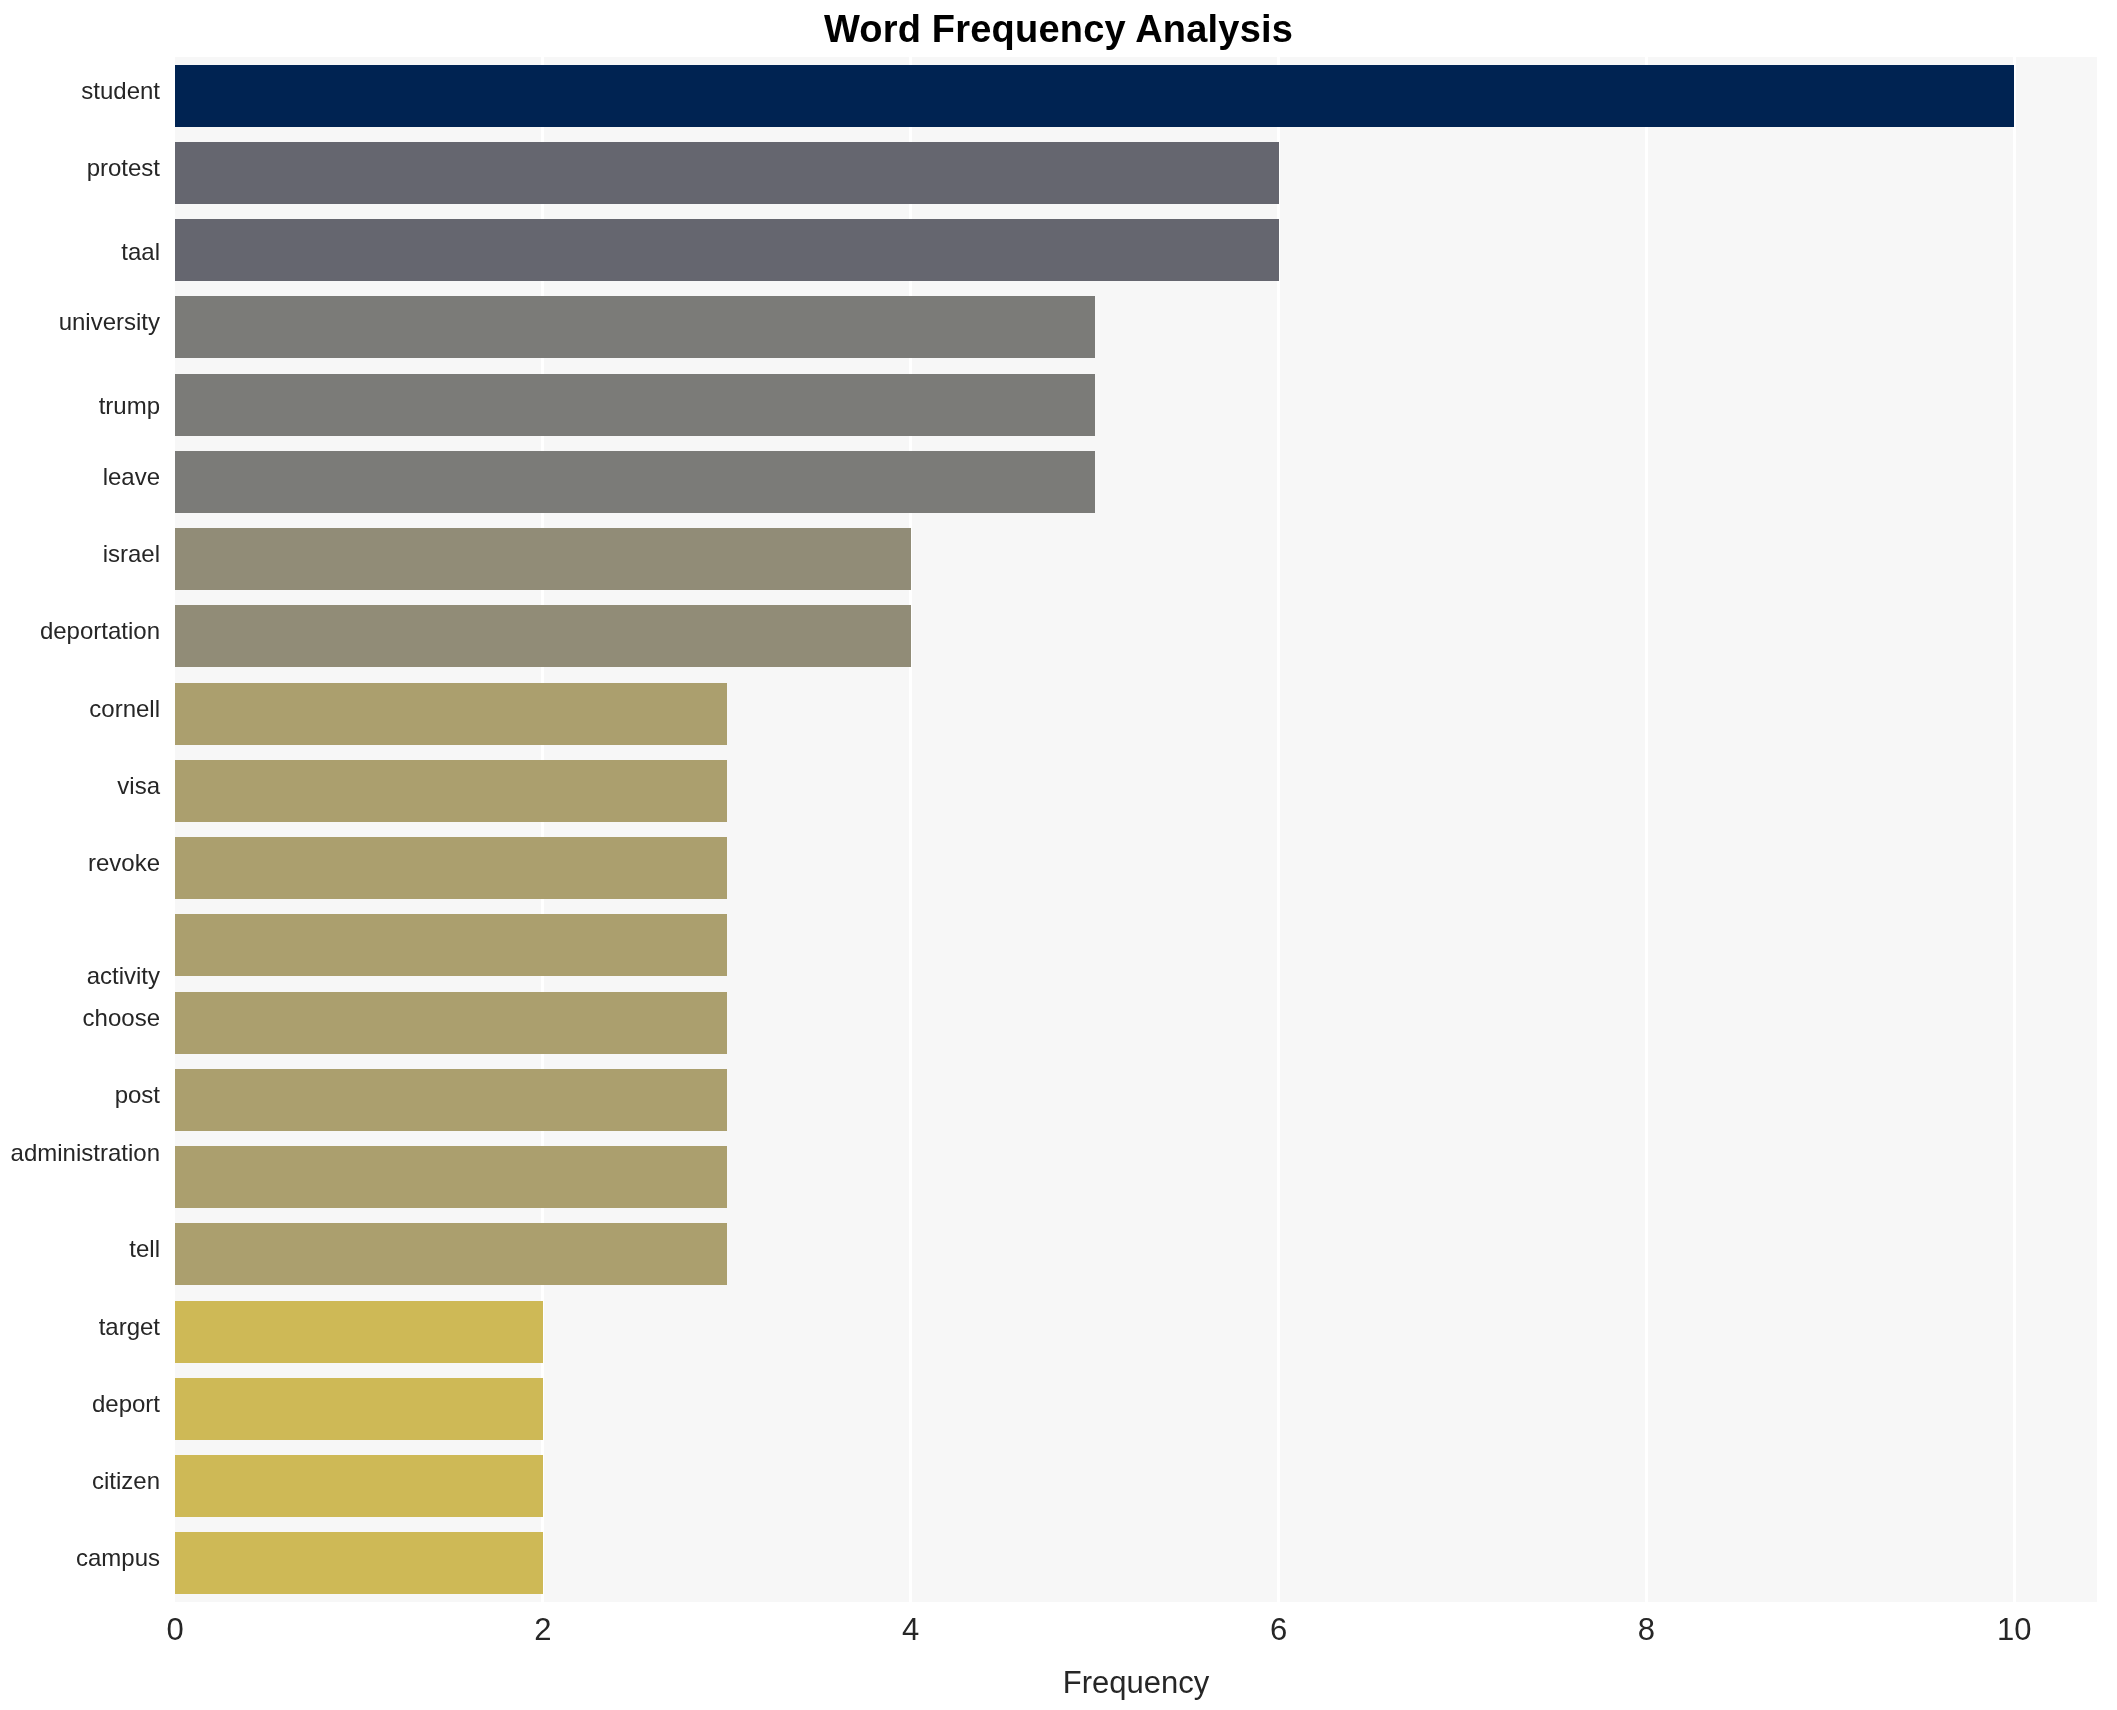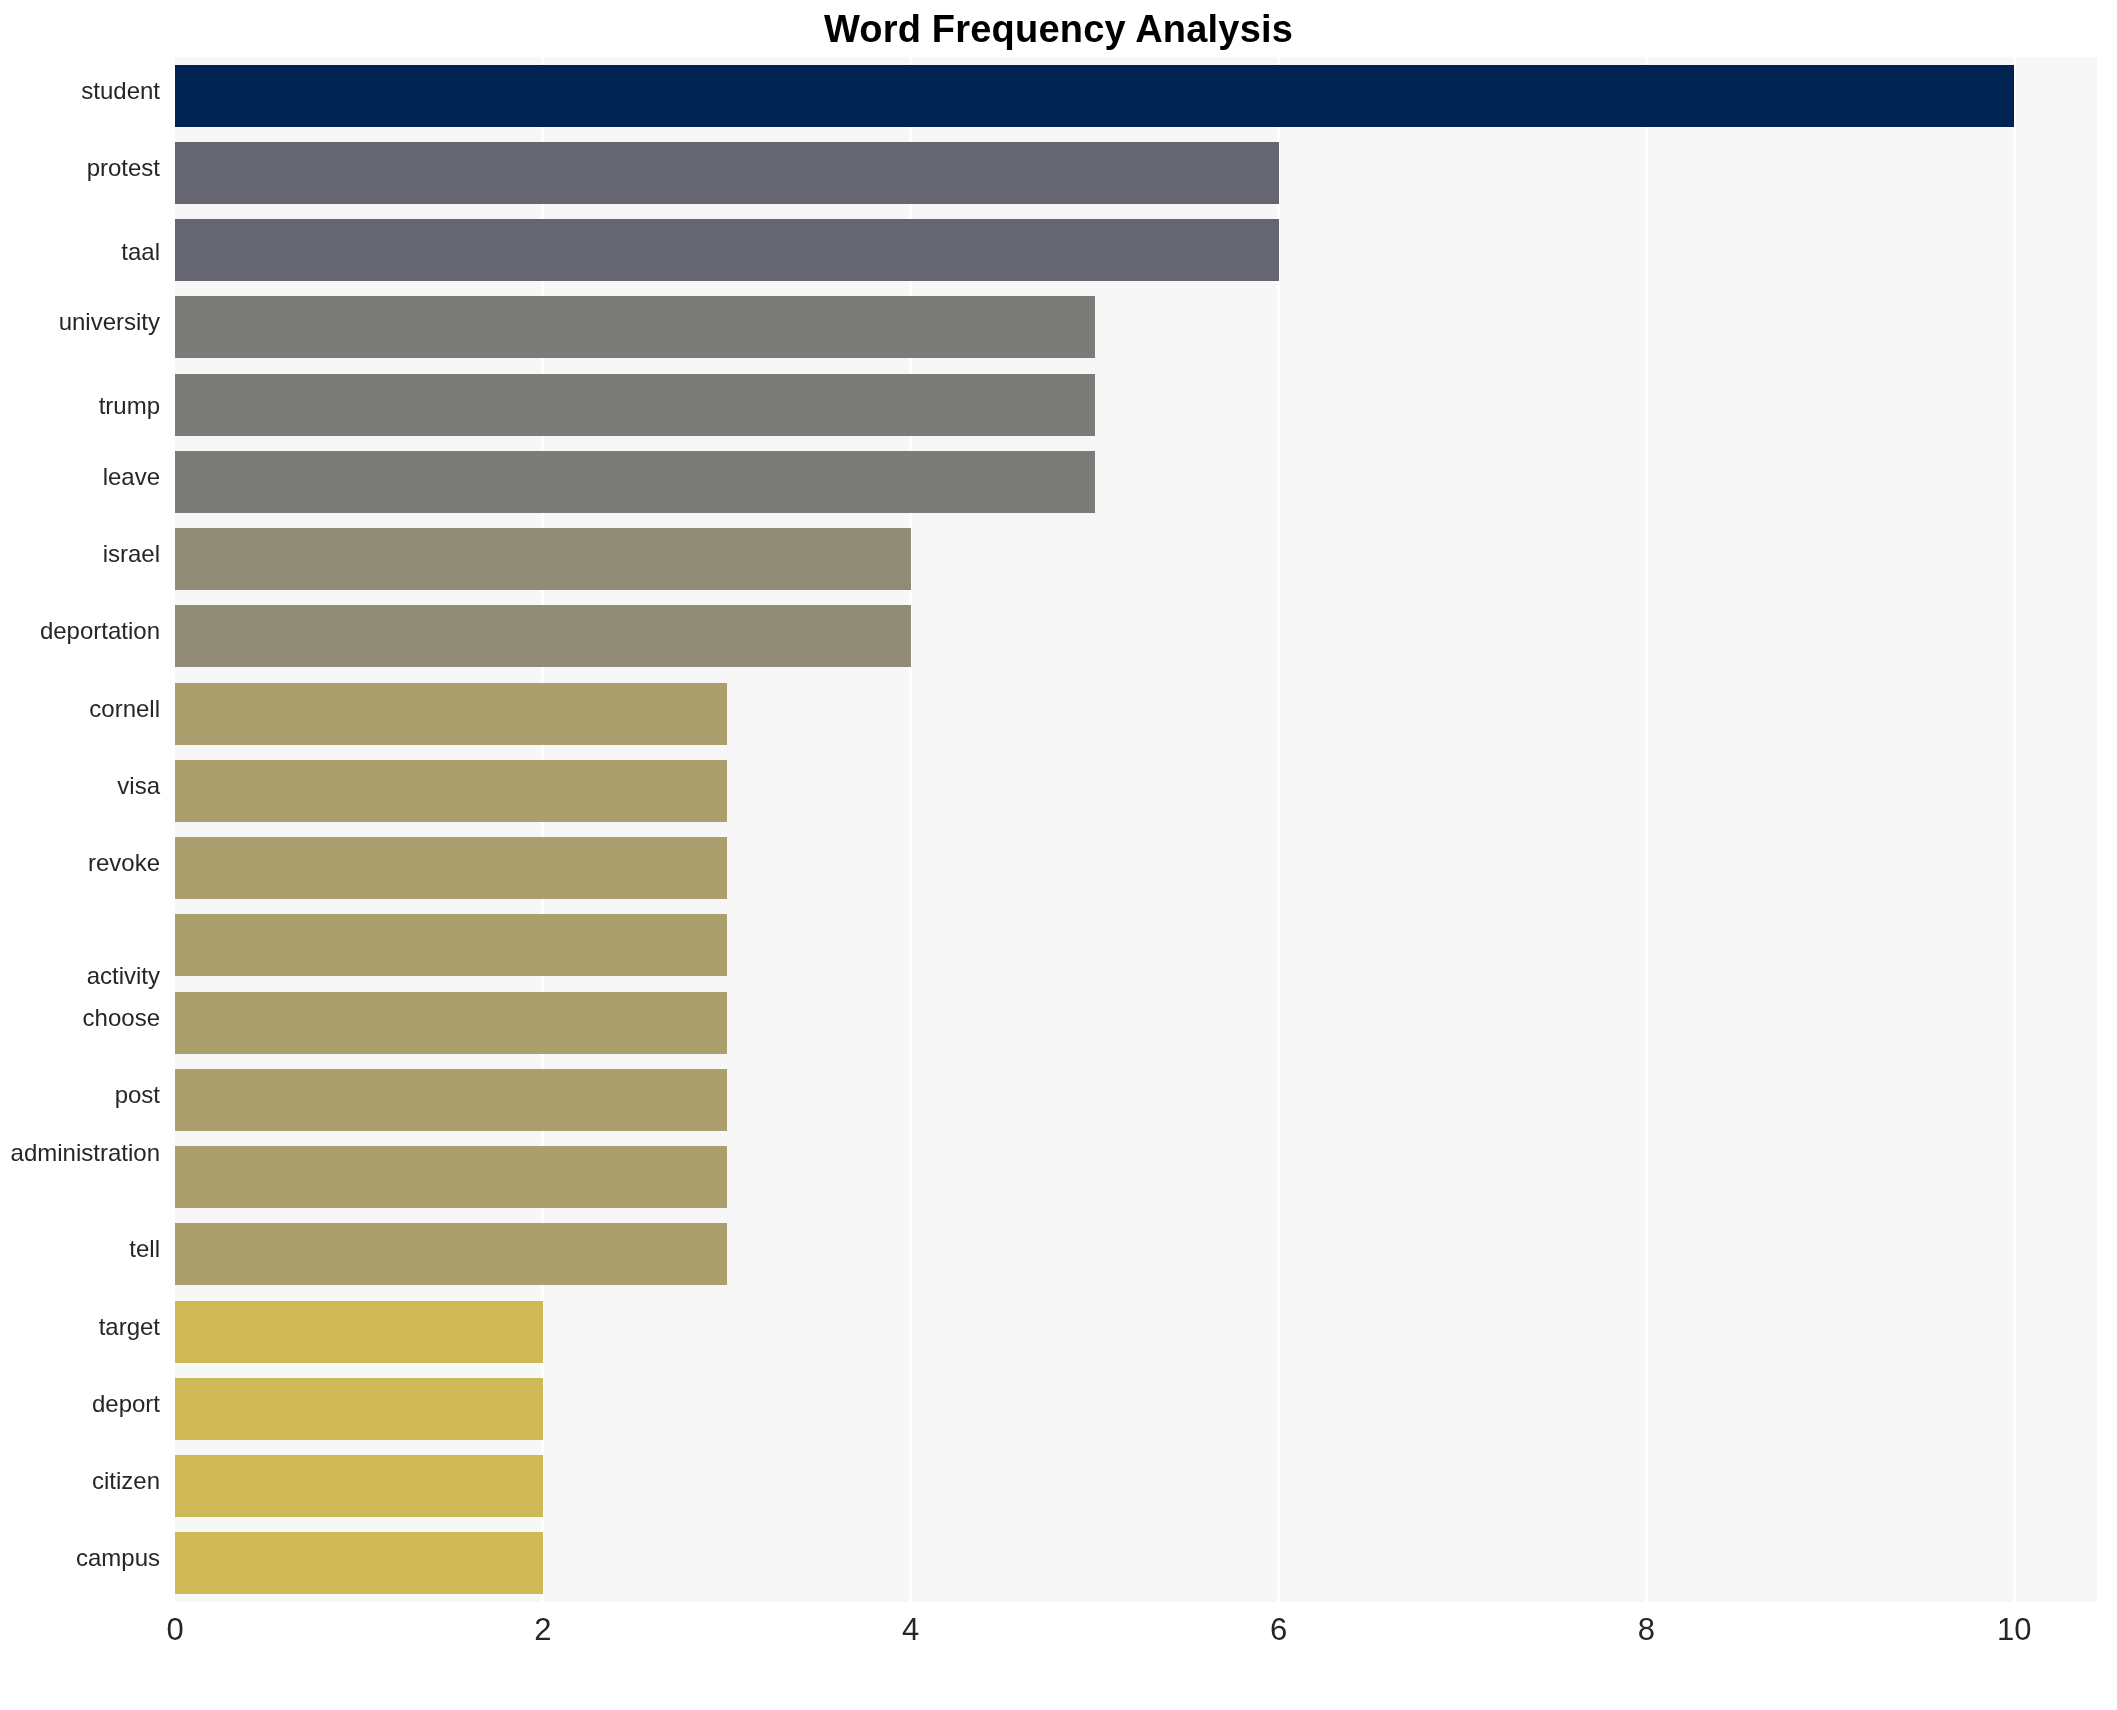--- a/index.html
+++ b/index.html
@@ -227,14 +227,15 @@
 
   <div id="x-axis-ticks">
       <div class="x-tick" style="left: 175px;">0</div>
       <div class="x-tick" style="left: 542.847px;">2</div>
       <div class="x-tick" style="left: 910.694px;">4</div>
       <div class="x-tick" style="left: 1278.54px;">6</div>
       <div class="x-tick" style="left: 1646.39px;">8</div>
       <div class="x-tick" style="left: 2014.23px;">10</div>
     </div>
 
+  <div id="x-axis-title">Frequency</div>
 
 </div>
 
 </body></html>

